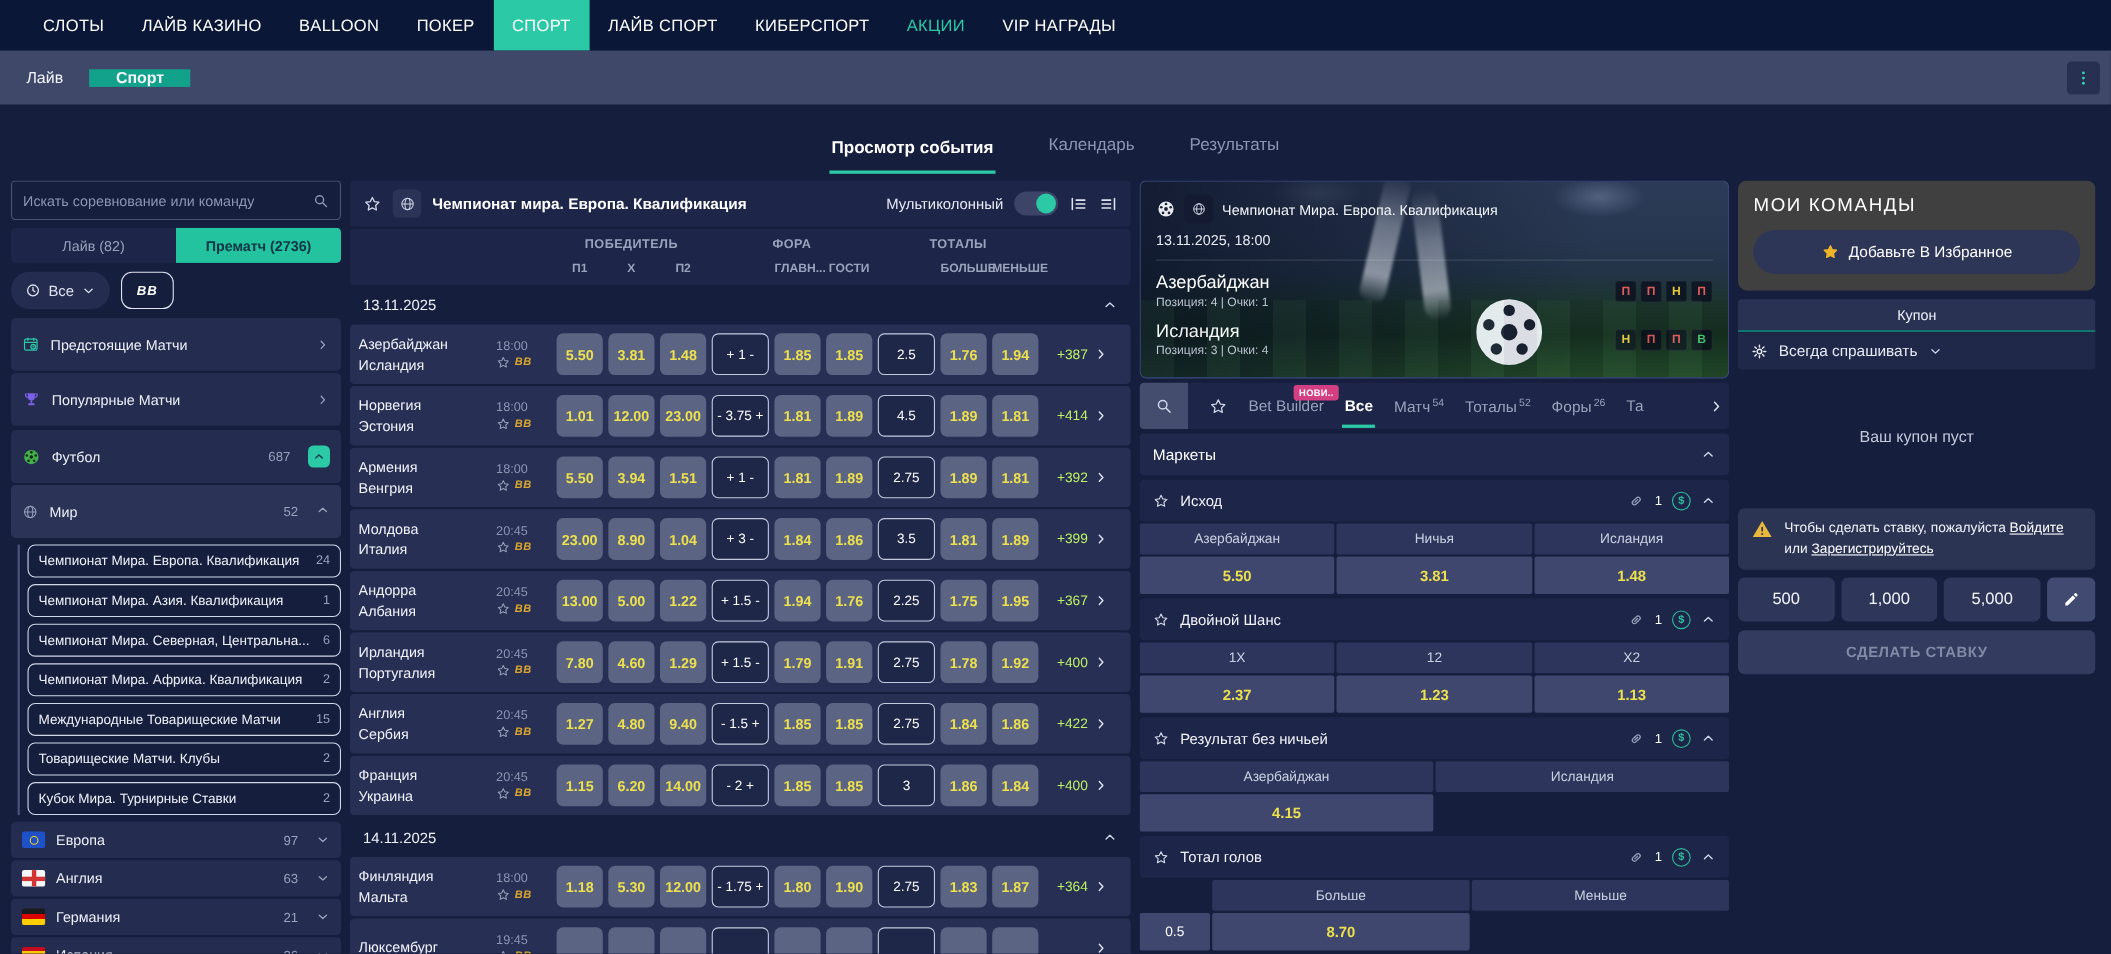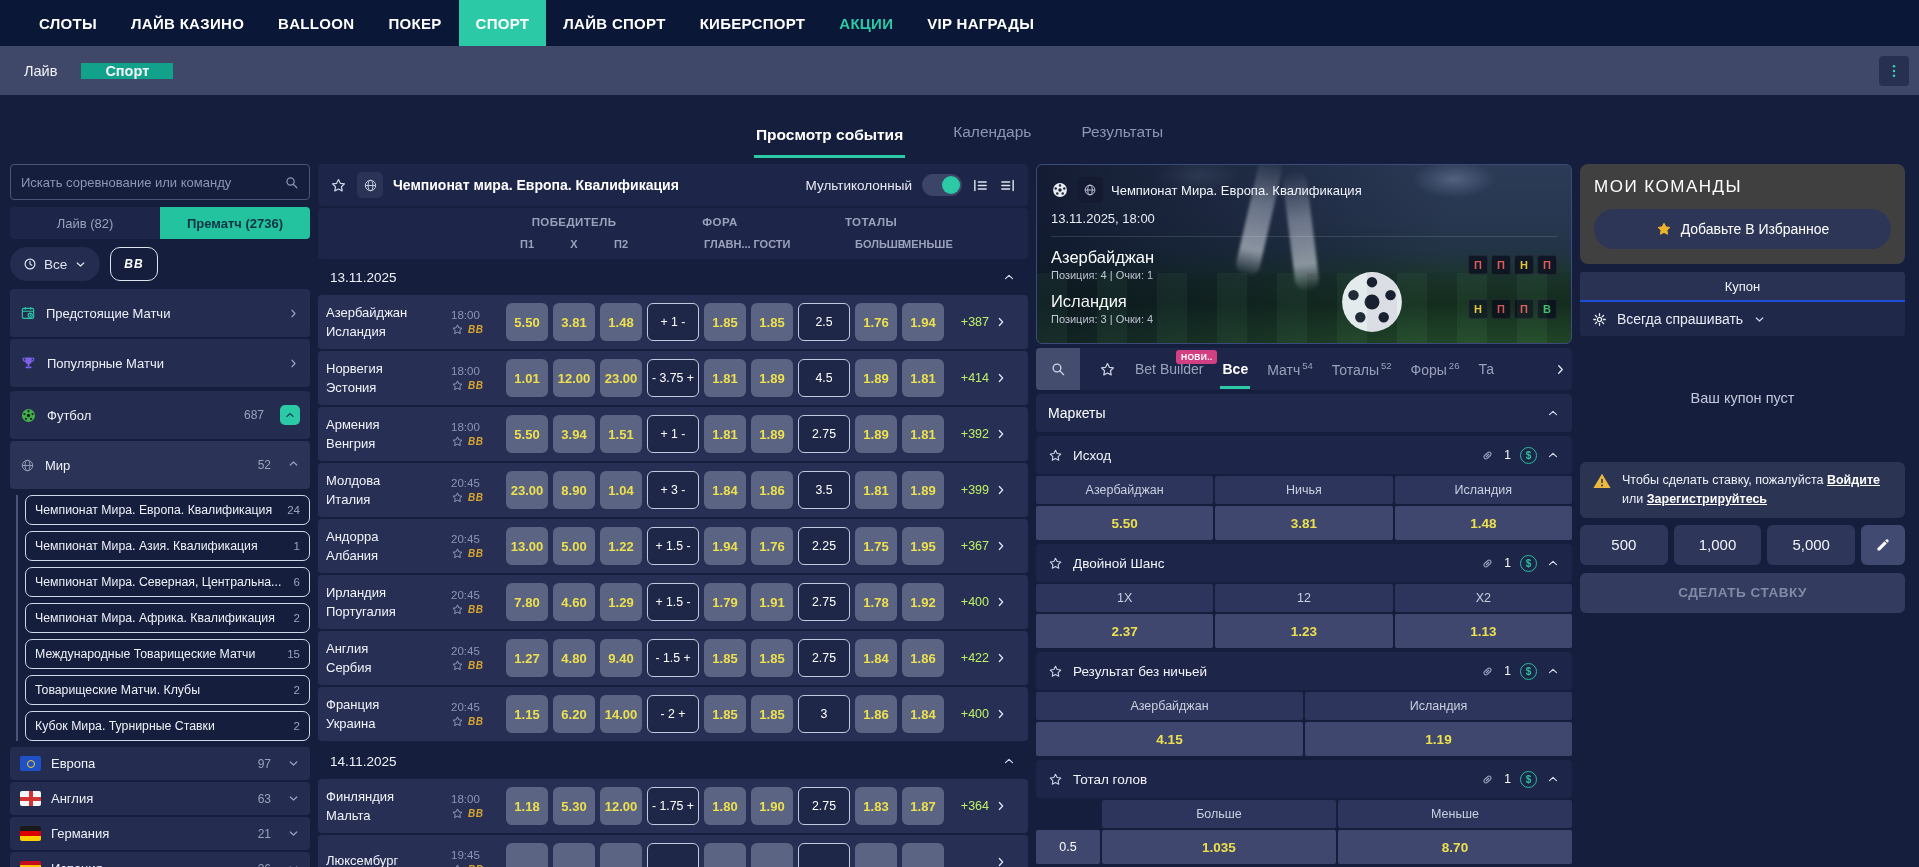--- a/index.html
+++ b/index.html
@@ -2,21 +2,21 @@
 <html><head>
 <meta charset="utf-8">
 <style>
   *{box-sizing:border-box;margin:0;padding:0}
   html,body{width:1919px;height:867px;overflow:hidden}
   body{font-family:"Liberation Sans","DejaVu Sans",sans-serif;background:#161e3e;color:#e8ebf4}
   .icon{display:inline-flex;align-items:center;justify-content:center;line-height:0}
 
   
   .topnav{height:46px;background:#0b1736;display:flex;align-items:stretch;padding-left:22px}
-  .nav-item{display:flex;align-items:center;padding:0 17px;color:#fff;font-weight:700;font-size:15px;letter-spacing:.3px;cursor:pointer;white-space:nowrap}
+  .nav-item{display:flex;align-items:center;padding:0 17px;color:#fff;font-weight:400;font-size:15px;letter-spacing:.3px;cursor:pointer;white-space:nowrap}
   .nav-item.active{background:#2bc9a6}
   .nav-item.accent{color:#2bc9a6}
 
   
   .subnav{height:49px;background:#40486a;display:flex;align-items:center;position:relative}
   .sub-tab{display:flex;align-items:center;padding:0 24px;color:#f2f4fa;font-size:14.5px;cursor:pointer}
   .sub-tab.active{background:#12a28c;font-weight:600}
   .kebab-btn{position:absolute;right:10px;top:10px;width:30px;height:30px;border-radius:4px;background:#273050;color:#35d4b0;display:flex;align-items:center;justify-content:center;cursor:pointer}
 
   
@@ -132,27 +132,27 @@
   .opt-odd{height:34px;background:#3f476e;color:#ece04e;font-size:13.5px;font-weight:700;display:flex;align-items:center;justify-content:center;border-radius:2px;cursor:pointer}
   .opt-line{height:34px;background:#3f476e;color:#fff;font-size:12.5px;font-weight:400;display:flex;align-items:center;justify-content:center;border-radius:2px}
   .opt-spacer{background:transparent}
 
   
   .betslip{width:325px;flex:none;overflow:hidden}
   .bs-card{background:#404040;border-radius:8px;padding:13px 14px 15px}
   .bs-title{color:#fff;font-size:17px;letter-spacing:1.5px}
   .fav-btn{margin-top:12px;height:40px;border-radius:20px;background:#2e3658;display:flex;align-items:center;justify-content:center;gap:9px;color:#fff;font-size:14px;cursor:pointer}
   .fav-btn .gold{color:#f0b429}
-  .coupon-tab{margin-top:8px;height:30px;background:#2a3254;display:flex;align-items:center;justify-content:center;color:#eef1f8;font-size:13px;border-bottom:2px solid #1d4ed8;border-radius:3px 3px 0 0;cursor:pointer}
+  .coupon-tab{margin-top:8px;height:30px;background:#2a3254;display:flex;align-items:center;justify-content:center;color:#eef1f8;font-size:13px;border-bottom:2px solid #0f766e;border-radius:3px 3px 0 0;cursor:pointer}
   .ask-row{height:34px;background:#20284a;display:flex;align-items:center;gap:10px;padding:0 12px;color:#e8ebf4;font-size:14px;border-radius:0 0 3px 3px;cursor:pointer}
   .ask-row .endchev{color:#cfd5e6}
   .empty-msg{text-align:center;color:#c3c9da;font-size:14.5px;margin:54px 0 56px}
   .warn-card{background:#2c3454;border-radius:6px;padding:9px 12px;display:flex;gap:10px;align-items:flex-start}
   .warn-text{color:#eef1f8;font-size:12.5px;line-height:1.5}
-  .warn-link{color:#fff;text-decoration:underline;font-weight:700;cursor:pointer}
+  .warn-link{color:#fff;text-decoration:underline;font-weight:400;cursor:pointer}
   .chips{display:grid;grid-template-columns:1fr 1fr 1fr 44px;gap:6px;margin-top:7px}
   .chip{height:40px;background:#2e365a;border-radius:6px;display:flex;align-items:center;justify-content:center;color:#f2f4fa;font-size:15px;cursor:pointer}
   .pencil-btn{background:#414a70;border-radius:6px;display:flex;align-items:center;justify-content:center;color:#fff;cursor:pointer}
   .place-btn{margin-top:8px;height:40px;background:#333b5e;border-radius:6px;display:flex;align-items:center;justify-content:center;color:#828aa6;font-size:13.5px;font-weight:600;letter-spacing:.5px}
 </style>
 </head>
 <body>
 
 <div class="page">
   <header class="topnav" id="topnav">
@@ -939,21 +939,20 @@
                   <svg width="14" height="14" viewBox="0 0 24 24" fill="none" stroke="currentColor" stroke-width="2.2" stroke-linecap="round" stroke-linejoin="round" style="transform:rotate(180deg)">
                     <path d="M6 9.2l6 5.6 6-5.6"></path>
                   </svg>
                 </span>
    </div>
     </div>
             <div class="options" style="grid-template-columns:repeat(2,1fr)">
               <div class="opt-label">Азербайджан</div>
               <div class="opt-label">Исландия</div>
               <div class="opt-odd">4.15</div>
-              <div class="opt-odd">1.19</div>
             </div>
           </div>
           <div class="market">
     <div class="market-head">
       <span class="star icon">
                 <svg width="15" height="15" viewBox="0 0 24 24" fill="none" stroke="currentColor" stroke-width="1.7" stroke-linejoin="round">
                   <path d="M12 3.6l2.6 5.3 5.8.8-4.2 4.1 1 5.8-5.2-2.7-5.2 2.7 1-5.8-4.2-4.1 5.8-.8z"></path>
                 </svg>
               </span>
       <span>Тотал голов</span>
@@ -972,21 +971,20 @@
                     <path d="M6 9.2l6 5.6 6-5.6"></path>
                   </svg>
                 </span>
    </div>
     </div>
             <div class="options" style="grid-template-columns:64px 1fr 1fr">
       <div class="opt-spacer"></div>
       <div class="opt-label">Больше</div>
       <div class="opt-label">Меньше</div>
       <div class="opt-line">0.5</div>
-      <div class="opt-odd">1.035</div>
       <div class="opt-odd">8.70</div>
     </div>
           </div>
         </div>
     </section>
 
     <aside class="betslip">
       <div class="bs-card">
         <div class="bs-title">МОИ КОМАНДЫ</div>
         <div class="fav-btn">

